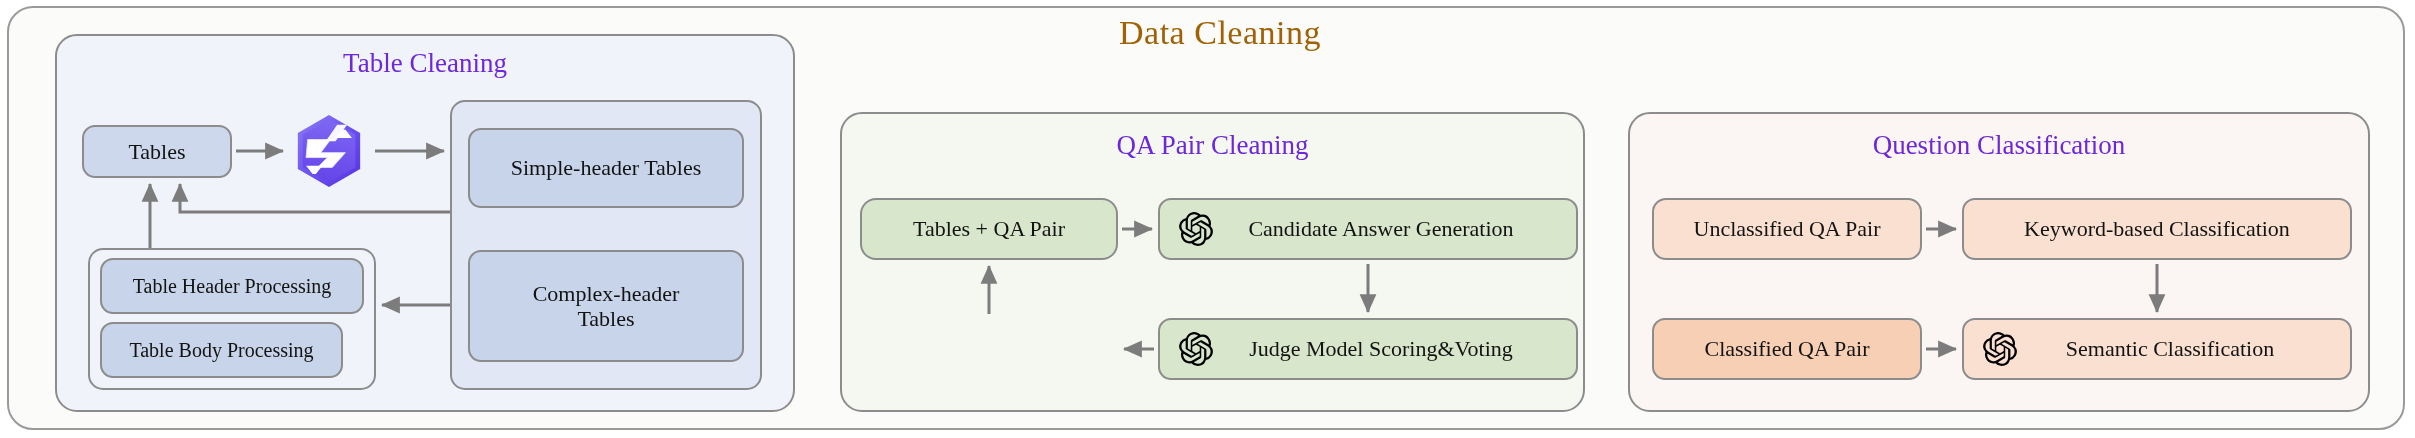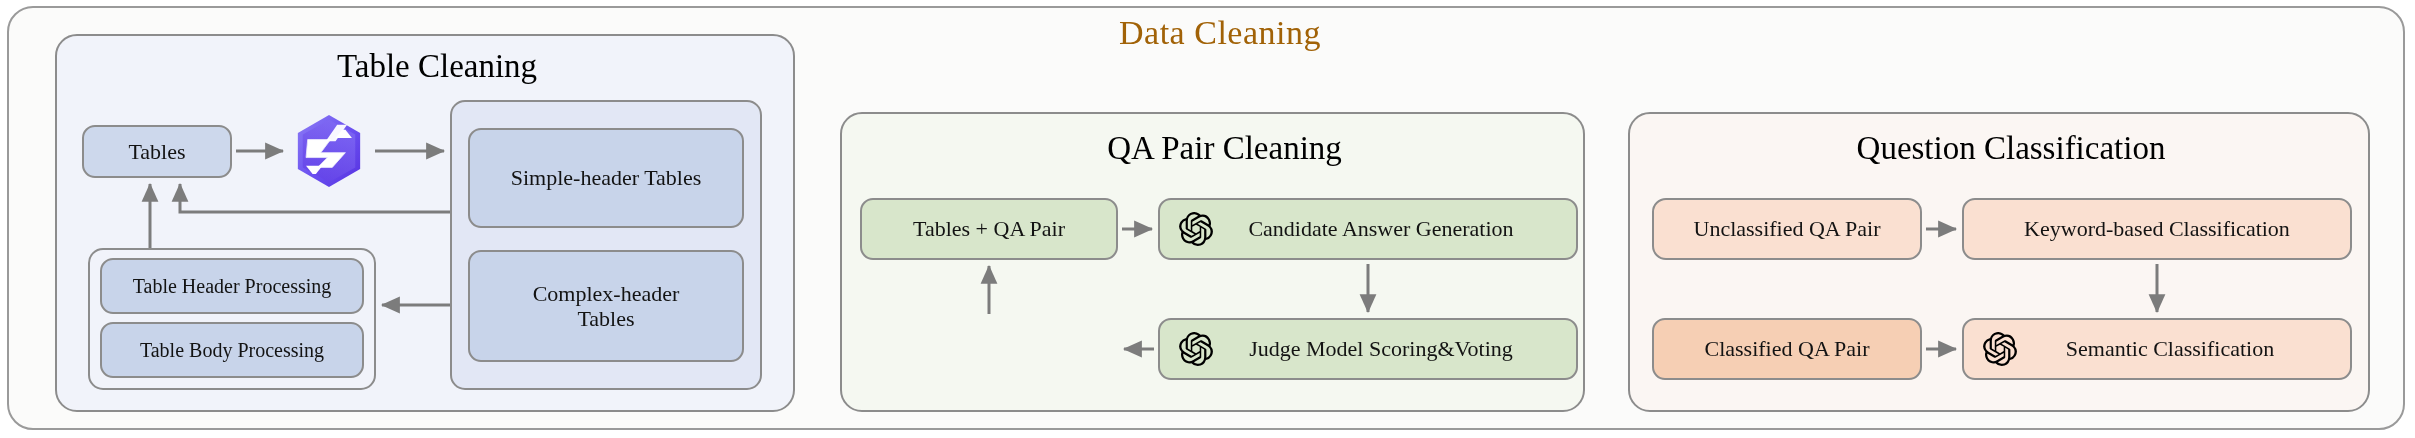--- a/index.html
+++ b/index.html
@@ -49,24 +49,23 @@
     position: absolute;
     box-sizing: border-box;
     border: 2.5px solid #8c8c8c;
     border-radius: 22px;
   }
   .panel-title {
     position: absolute;
     left: 0;
     width: 100%;
     text-align: center;
-    font-size: 33px;
-    color: #000000;
+    font-size: 27px;
+    color: #6d28d9;
     white-space: nowrap;
-    padding-left: 12px;
   }
 
   #panel-table-cleaning {
     left: 55px;
     top: 34px;
     width: 740px;
     height: 378px;
     background: #f1f3fa;
   }
   #panel-table-cleaning .panel-title { top: 12px; }
@@ -186,44 +185,44 @@
 
       <path d="M24 36 L52 36 L40 52 L70 52 L54 70 L36 70 L48 58 L22 58 Z" fill="#ffffff" stroke="#e9e6fb" stroke-width="1"></path>
       <path d="M70 24 L78 34 L58 34 L66 24 Z" fill="#ffffff"></path>
       <path d="M30 78 L22 68 L42 68 L34 78 Z" fill="#ffffff"></path>
       <path d="M60 18 L72 18 L58 38 L46 38 Z" fill="#ffffff" opacity="0.95"></path>
     </svg>
   </div>
 
   <div class="group-box blue-soft" style="left:450px; top:100px; width:312px; height:290px;"></div>
 
-  <div class="node blue-deep" style="left:468px; top:128px; width:276px; height:100px;">
+  <div class="node blue-deep" style="left:468px; top:128px; width:276px; height:80px;">
     <span>Simple-header Tables</span>
   </div>
 
   <div class="node blue-deep multi-line" style="left:468px; top:250px; width:276px; height:112px; flex-direction:column;">
     <span>Complex-header</span>
     <span>Tables</span>
   </div>
 
   <div class="group-box plain" style="left:88px; top:248px; width:288px; height:142px;"></div>
 
   <div class="node blue-deep" style="left:100px; top:258px; width:264px; height:56px; font-size:20px;">
     <span>Table Header Processing</span>
   </div>
 
-  <div class="node blue-deep" style="left:100px; top:322px; width:264px; height:56px; font-size:20px;">
+  <div class="node blue-deep" style="left:100px; top:322px; width:243px; height:56px; font-size:20px;">
     <span>Table Body Processing</span>
   </div>
 
   <div class="panel" id="panel-qa">
     <div class="panel-title">QA Pair Cleaning</div>
   </div>
 
-  <div class="node green" style="left:860px; top:198px; width:258px; height:62px;">
+  <div class="node green" style="left:860px; top:198px; width:258px; height:62px;border-radius:16px;">
     <span>Tables + QA Pair</span>
   </div>
 
   <div class="node green with-icon" style="left:1158px; top:198px; width:420px; height:62px;">
     <span class="icon-slot">
       <svg viewBox="0 0 24 24" width="34" height="34" aria-hidden="true">
         <path fill="#000000" d="M22.282 9.821a5.985 5.985 0 0 0-.516-4.91 6.046 6.046 0 0 0-6.51-2.9A6.065 6.065 0 0 0 4.981 4.18a5.985 5.985 0 0 0-3.998 2.9 6.046 6.046 0 0 0 .743 7.097 5.98 5.98 0 0 0 .51 4.911 6.051 6.051 0 0 0 6.515 2.9A5.985 5.985 0 0 0 13.26 24a6.056 6.056 0 0 0 5.772-4.206 5.99 5.99 0 0 0 3.997-2.9 6.056 6.056 0 0 0-.747-7.073zM13.26 22.43a4.476 4.476 0 0 1-2.876-1.04l.141-.081 4.779-2.758a.795.795 0 0 0 .392-.681v-6.737l2.02 1.168a.071.071 0 0 1 .038.052v5.583a4.504 4.504 0 0 1-4.494 4.494zM3.6 18.304a4.47 4.47 0 0 1-.535-3.014l.142.085 4.783 2.759a.771.771 0 0 0 .78 0l5.843-3.369v2.332a.08.08 0 0 1-.033.062L9.74 19.95a4.5 4.5 0 0 1-6.14-1.646zM2.34 7.896a4.485 4.485 0 0 1 2.366-1.973V11.6a.766.766 0 0 0 .388.677l5.815 3.355-2.02 1.168a.076.076 0 0 1-.071 0l-4.83-2.786A4.504 4.504 0 0 1 2.34 7.872zm16.597 3.855-5.833-3.387L15.119 7.2a.076.076 0 0 1 .071 0l4.83 2.791a4.494 4.494 0 0 1-.676 8.105v-5.678a.79.79 0 0 0-.407-.667zm2.01-3.023-.141-.085-4.774-2.782a.776.776 0 0 0-.785 0L9.409 9.23V6.897a.066.066 0 0 1 .028-.061l4.83-2.787a4.5 4.5 0 0 1 6.68 4.66zM8.306 12.863l-2.02-1.164a.08.08 0 0 1-.038-.057V6.075a4.5 4.5 0 0 1 7.375-3.453l-.142.08L8.704 5.46a.795.795 0 0 0-.393.681zm1.097-2.365 2.602-1.5 2.607 1.5v2.999l-2.597 1.5-2.607-1.5z"></path>
       </svg>
     </span>
     <span class="node-label">Candidate Answer Generation</span>

